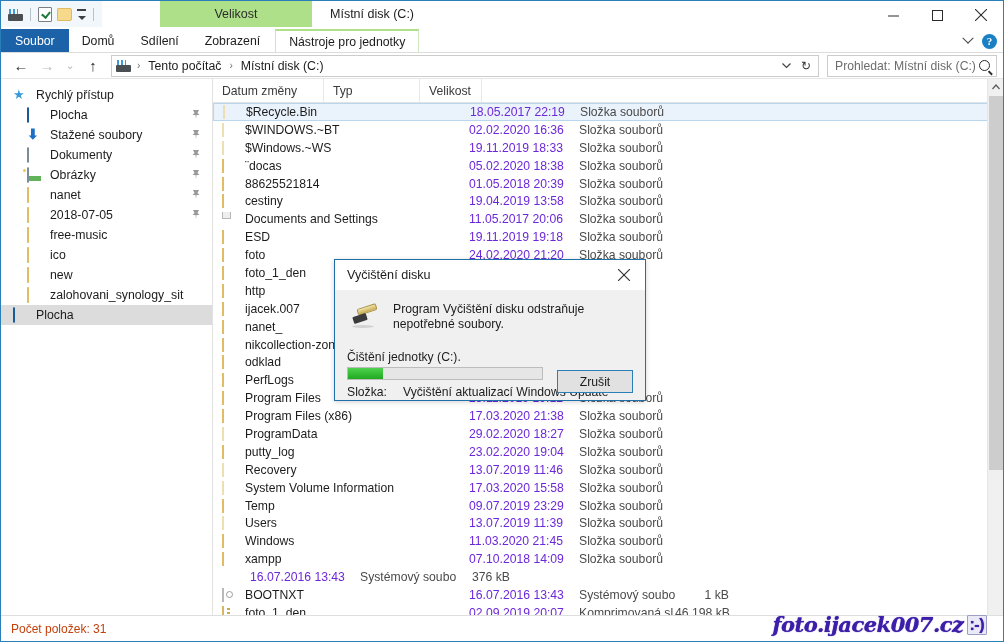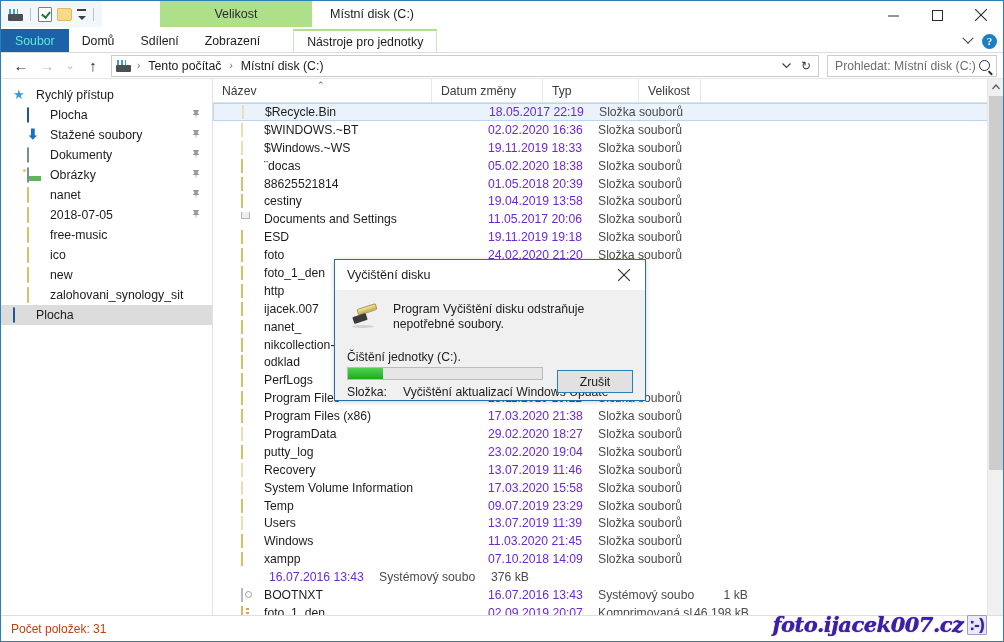--- a/index.html
+++ b/index.html
@@ -89,26 +89,26 @@
   
   #ribbon {
     height: 24px; background:#ffffff; position:relative;
     display:flex; align-items:stretch;
     border-bottom:1px solid #dcdcdc;
   }
   .rtab {
     padding: 0 13px; display:flex; align-items:center;
     font-size:12.3px; color:#1c1c1c;
   }
-  .rtab.file { background:#1b62a8; color:#5eead4; padding:0 14px; }
+  .rtab.file { background:#1b62a8; color:#ffffff; padding:0 14px; }
   .rtab.ctx {
     background:#ffffff;
     border-left:1px solid #cfe6c0; border-right:1px solid #cfe6c0;
     border-top:2px solid #aee08a;
-    margin-left: 20px;
+    margin-left: 2px;
   }
   #ribbon-right {
     position:absolute; right:6px; top:0; height:24px;
     display:flex; align-items:center; gap:10px;
   }
   .chev-small {
     width:8px;height:8px; border-right:1.4px solid #444; border-bottom:1.4px solid #444;
     transform: rotate(45deg) translate(-2px,-2px);
   }
   .help-circle {
@@ -230,21 +230,20 @@
   .col.c-rest { flex:1; border-right:none; }
   #sortcaret {
     position:absolute; left:104px; top:1px; color:#5a5a5a; font-size:9px;
   }
   #rows {
     flex:1; position:relative; overflow:hidden;
   }
   .row {
     height:17.9px; display:flex; align-items:center; font-size:12.2px; color:#1c1c1c;
     position:relative;
-    padding-left:19px;
   }
   .row.sel {
     background:#eaf3fb; border:1px solid #b9d6ef;
   }
   .cell { overflow:hidden; white-space:nowrap; }
   .c1 { width:219px; display:flex; align-items:center; padding-left:9px; }
   .c1 .fico { flex:0 0 16px; margin-right:7px; }
   .c2 { width:111px; color:#6d28d9; padding-left:1px;margin-left:36px; }
   .c3 { width:96px; color:#4a4a4a; }
   .c4 { width:62px; color:#4a4a4a; text-align:right; padding-right:8px; }
@@ -493,24 +492,20 @@
           <span class="lbl">zalohovani_synology_sit</span>
         </div>
         <div class="snode sel" style="padding-left: 12px;">
           <span class="sico"><span class="ico-desktop"></span></span>
           <span class="lbl">Plocha</span>
         </div>
       </div>
 
     <div id="pane">
       <div id="colhead">
-        <div class="col c-name">
-          <span>Název</span>
-          <span id="sortcaret">⌃</span>
-        </div>
         <div class="col c-date">
           <span>Datum změny</span>
         </div>
         <div class="col c-type">
           <span>Typ</span>
         </div>
         <div class="col c-size">
           <span>Velikost</span>
         </div>
         <div class="col c-rest"></div>

